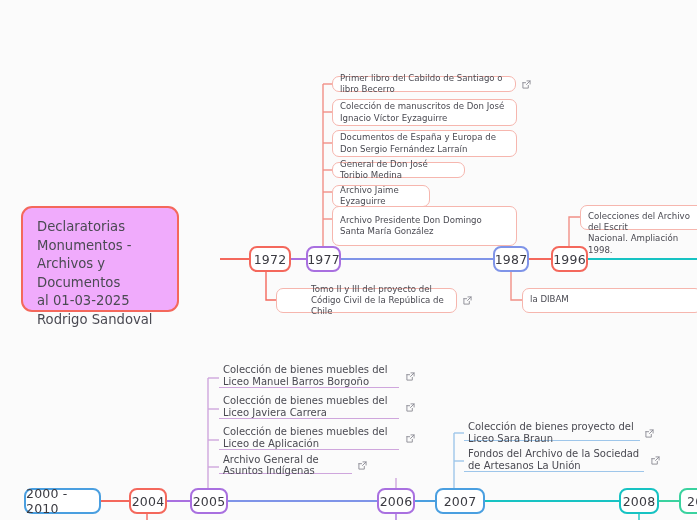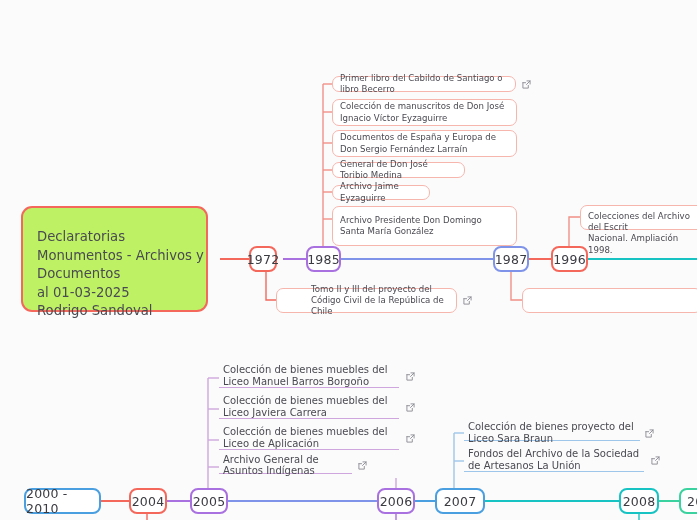--- a/index.html
+++ b/index.html
@@ -26,26 +26,26 @@
     border-width:2px;border-style:solid;
     height:26px;
     font-size:12.5px;
     color:#3b3b42;
     letter-spacing:.2px;
   }
 
   
   #root{
     position:absolute;
-    left:21px;top:206px;width:187px;height:106px;
-    box-sizing:border-box;
-    background:#bef264;
+    left:21px;top:206px;width:158px;height:106px;
+    box-sizing:border-box;
+    background:#f0abfc;
     border:2px solid #f4685c;
     border-radius:11px;
-    padding:20px 0 0 14px;
+    padding:10px 0 0 14px;
     color:#4a4a52;
     font-size:13.2px;
     line-height:18.6px;
     white-space:pre-line;
   }
 
   
   .leaf-box{
     position:absolute;
     box-sizing:border-box;
@@ -134,25 +134,25 @@
   <path d="M454,433 L464,433" stroke="#9ec6ea" stroke-width="1.4" fill="none"></path>
   <path d="M454,461 L464,461" stroke="#9ec6ea" stroke-width="1.4" fill="none"></path>
 </svg>
 
 <div id="root">Declaratorias
 Monumentos - Archivos y
 Documentos
 al 01-03-2025
 Rodrigo Sandoval</div>
 
-<div class="node year" style="left:249px;top:246px;width:28px;border-color:#f4685c;">
+<div class="node year" style="left:249px;top:246px;width:42px;border-color:#f4685c;">
   <span>1972</span>
 </div>
 <div class="node year" style="left:306px;top:246px;width:35px;border-color:#a970e0;">
-  <span>1985</span>
+  <span>1977</span>
 </div>
 <div class="node year" style="left:493px;top:246px;width:36px;border-color:#7f94e8;">
   <span>1987</span>
 </div>
 <div class="node year" style="left:551px;top:246px;width:37px;border-color:#f4685c;">
   <span>1996</span>
 </div>
 
 <div class="leaf-box" style="left:332px;top:76px;width:184px;height:16px;">
   <span>Primer libro del Cabildo de Santiago o libro Becerro</span>
@@ -168,21 +168,21 @@
 </div>
 
 <div class="leaf-box" style="left:332px;top:130px;width:185px;height:27px;">
   <span>Documentos de España y Europa de Don Sergio Fernández Larraín</span>
 </div>
 
 <div class="leaf-box" style="left:332px;top:162px;width:133px;height:16px;">
   <span>General de Don José Toribio Medina</span>
 </div>
 
-<div class="leaf-box" style="left:332px;top:185px;width:98px;height:15px;">
+<div class="leaf-box" style="left:332px;top:185px;width:98px;height:22px;">
   <span>Archivo Jaime Eyzaguirre</span>
 </div>
 
 <div class="leaf-box" style="left:332px;top:206px;width:185px;height:40px;">
   <span>Archivo Presidente Don Domingo Santa María González</span>
 </div>
 
 <div class="leaf-box" style="left:276px;top:288px;width:181px;height:25px;padding-left:34px;">
   <span>Tomo II y III del proyecto del Código Civil de la República de Chile</span>
 </div>
@@ -191,20 +191,21 @@
       <path d="M1 3h3M1 3v6h6V6M5.5 1H9v3.5M9 1L5 5" stroke="#8a8a93" stroke-width="1" fill="none" stroke-linecap="round"></path>
     </svg>
 </span>
 
 <div class="leaf-box" style="left:580px;top:205px;width:130px;height:25px;display:block;padding-top:5px;">
   <div>Colecciones del Archivo del Escrit</div>
   <div>Nacional. Ampliación 1998.</div>
 </div>
 
 <div class="leaf-box" style="left:522px;top:288px;width:180px;height:25px;display:block;padding-top:5px;">
+  <div>la DIBAM</div>
 </div>
 
 <div class="node year" style="left:24px;top:488px;width:77px;border-color:#4a9fe0;">
   <span>2000 - 2010</span>
 </div>
 <div class="node year" style="left:129px;top:488px;width:38px;border-color:#f4685c;">
   <span>2004</span>
 </div>
 <div class="node year" style="left:190px;top:488px;width:38px;border-color:#a970e0;">
   <span>2005</span>

